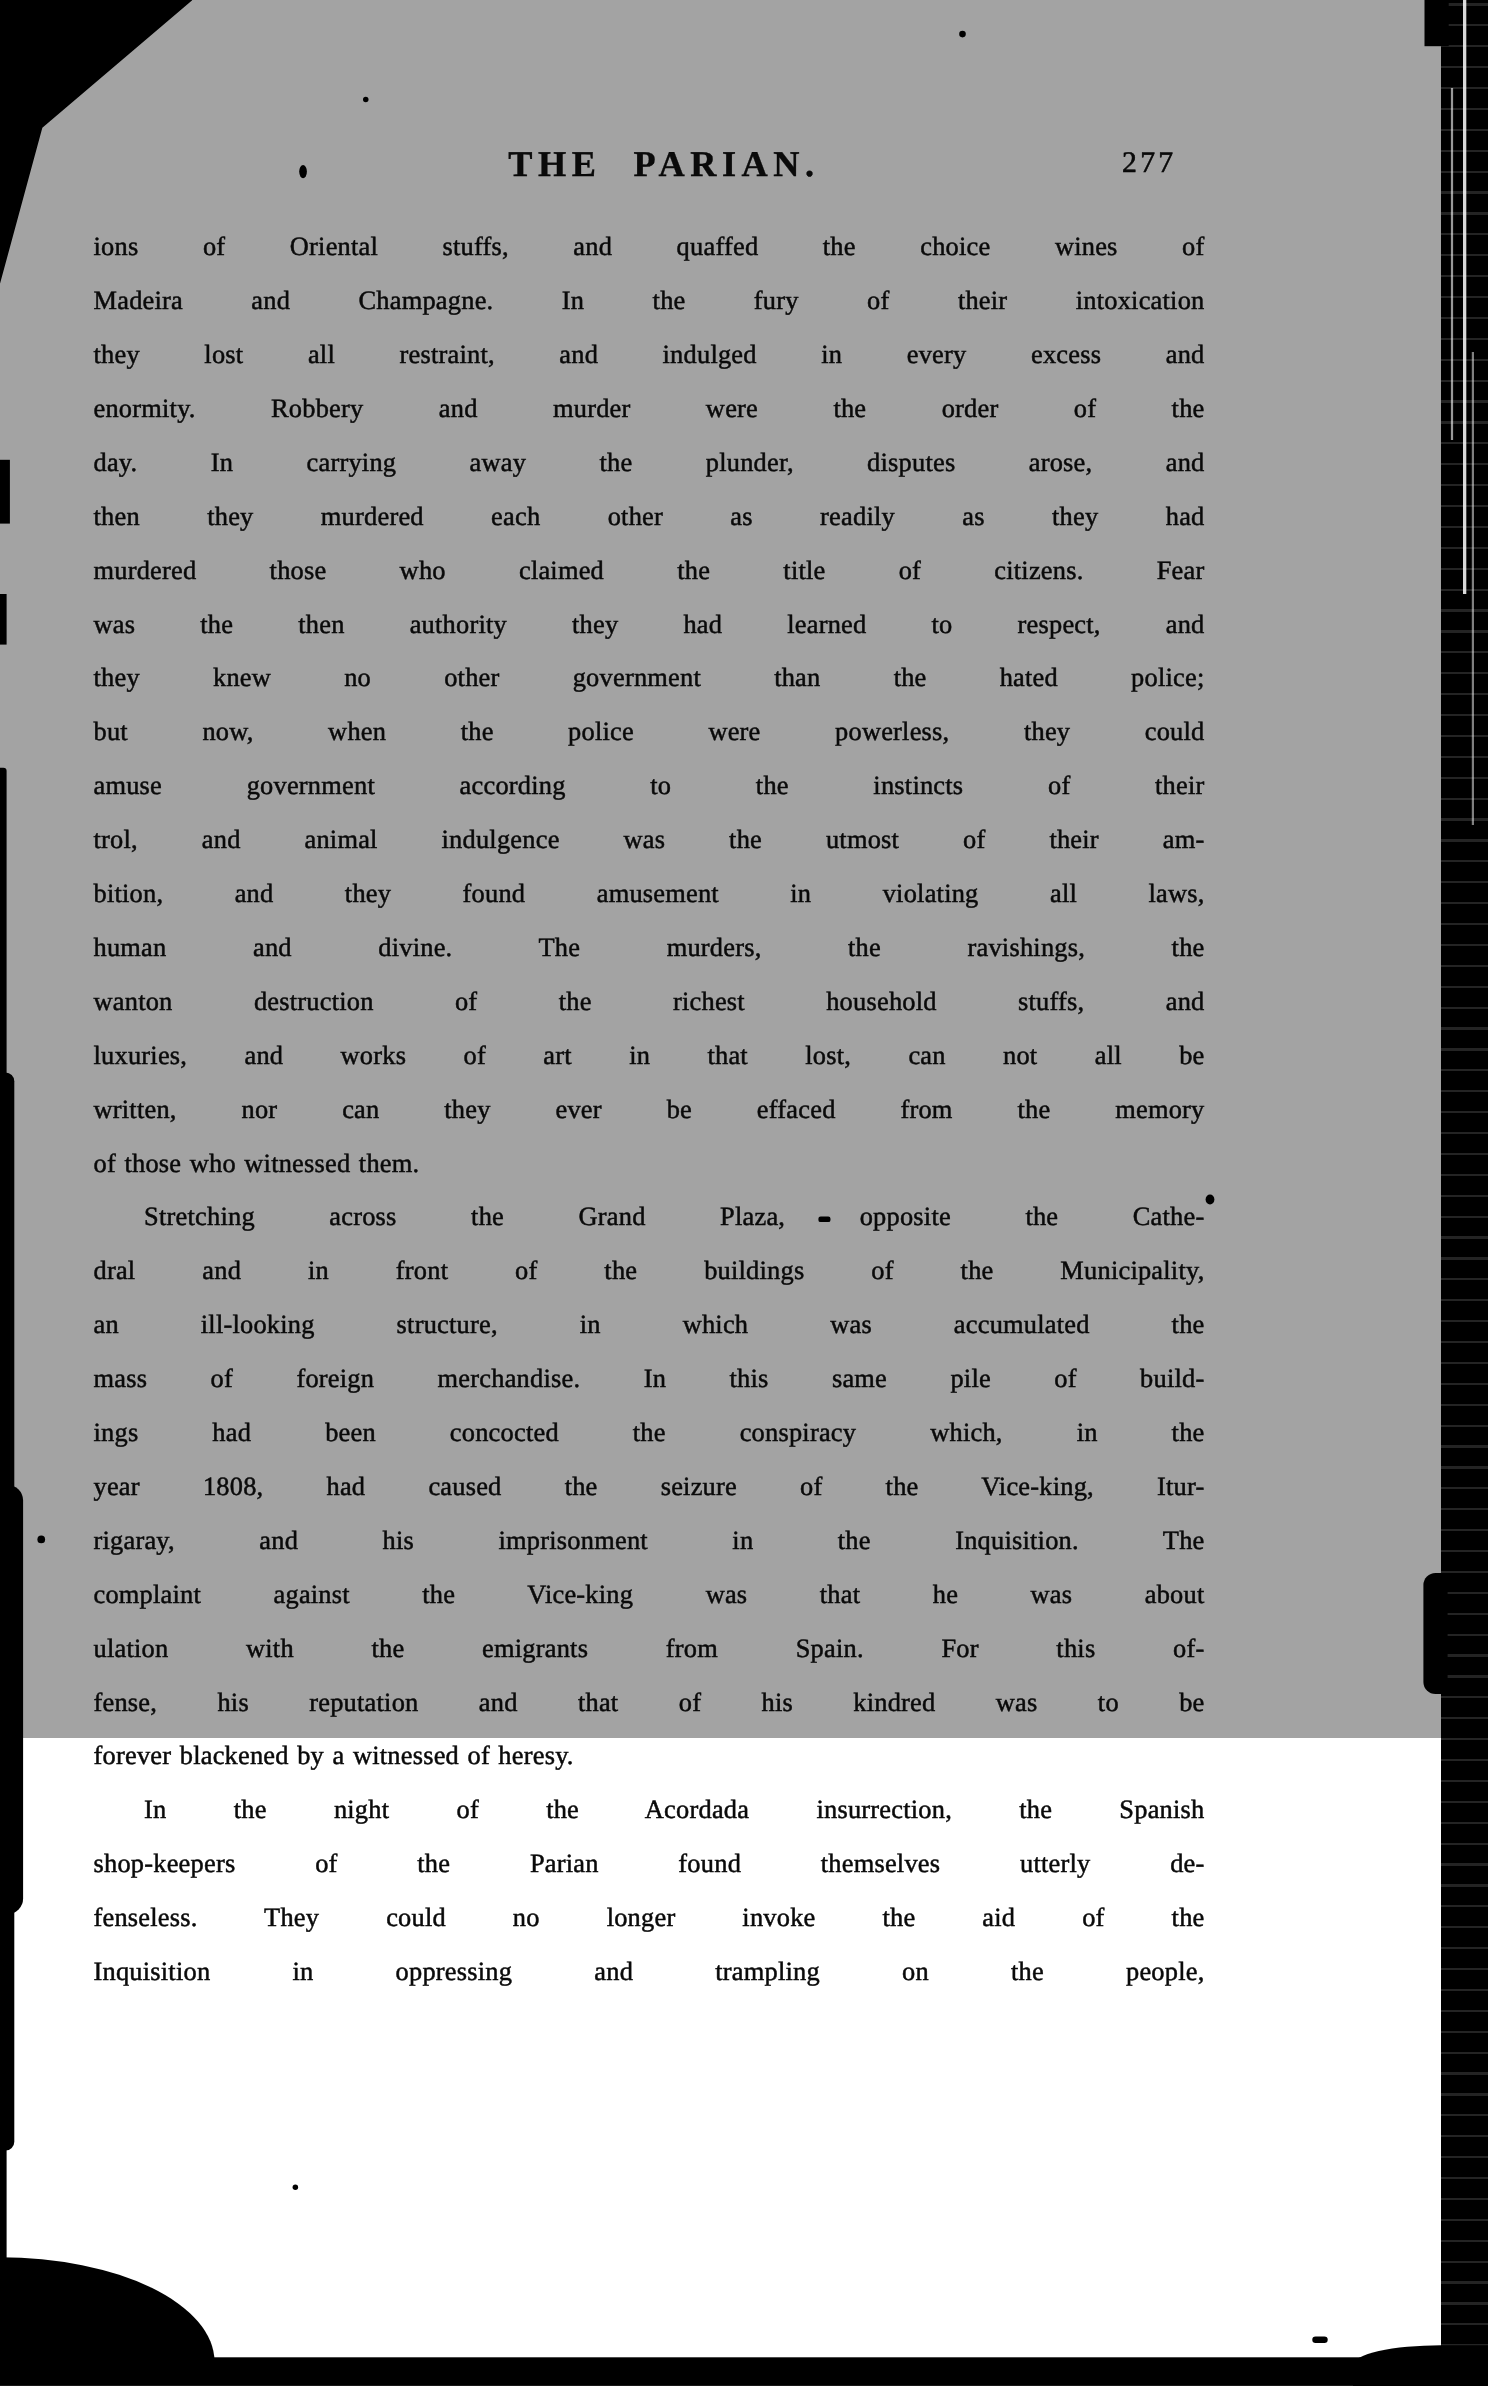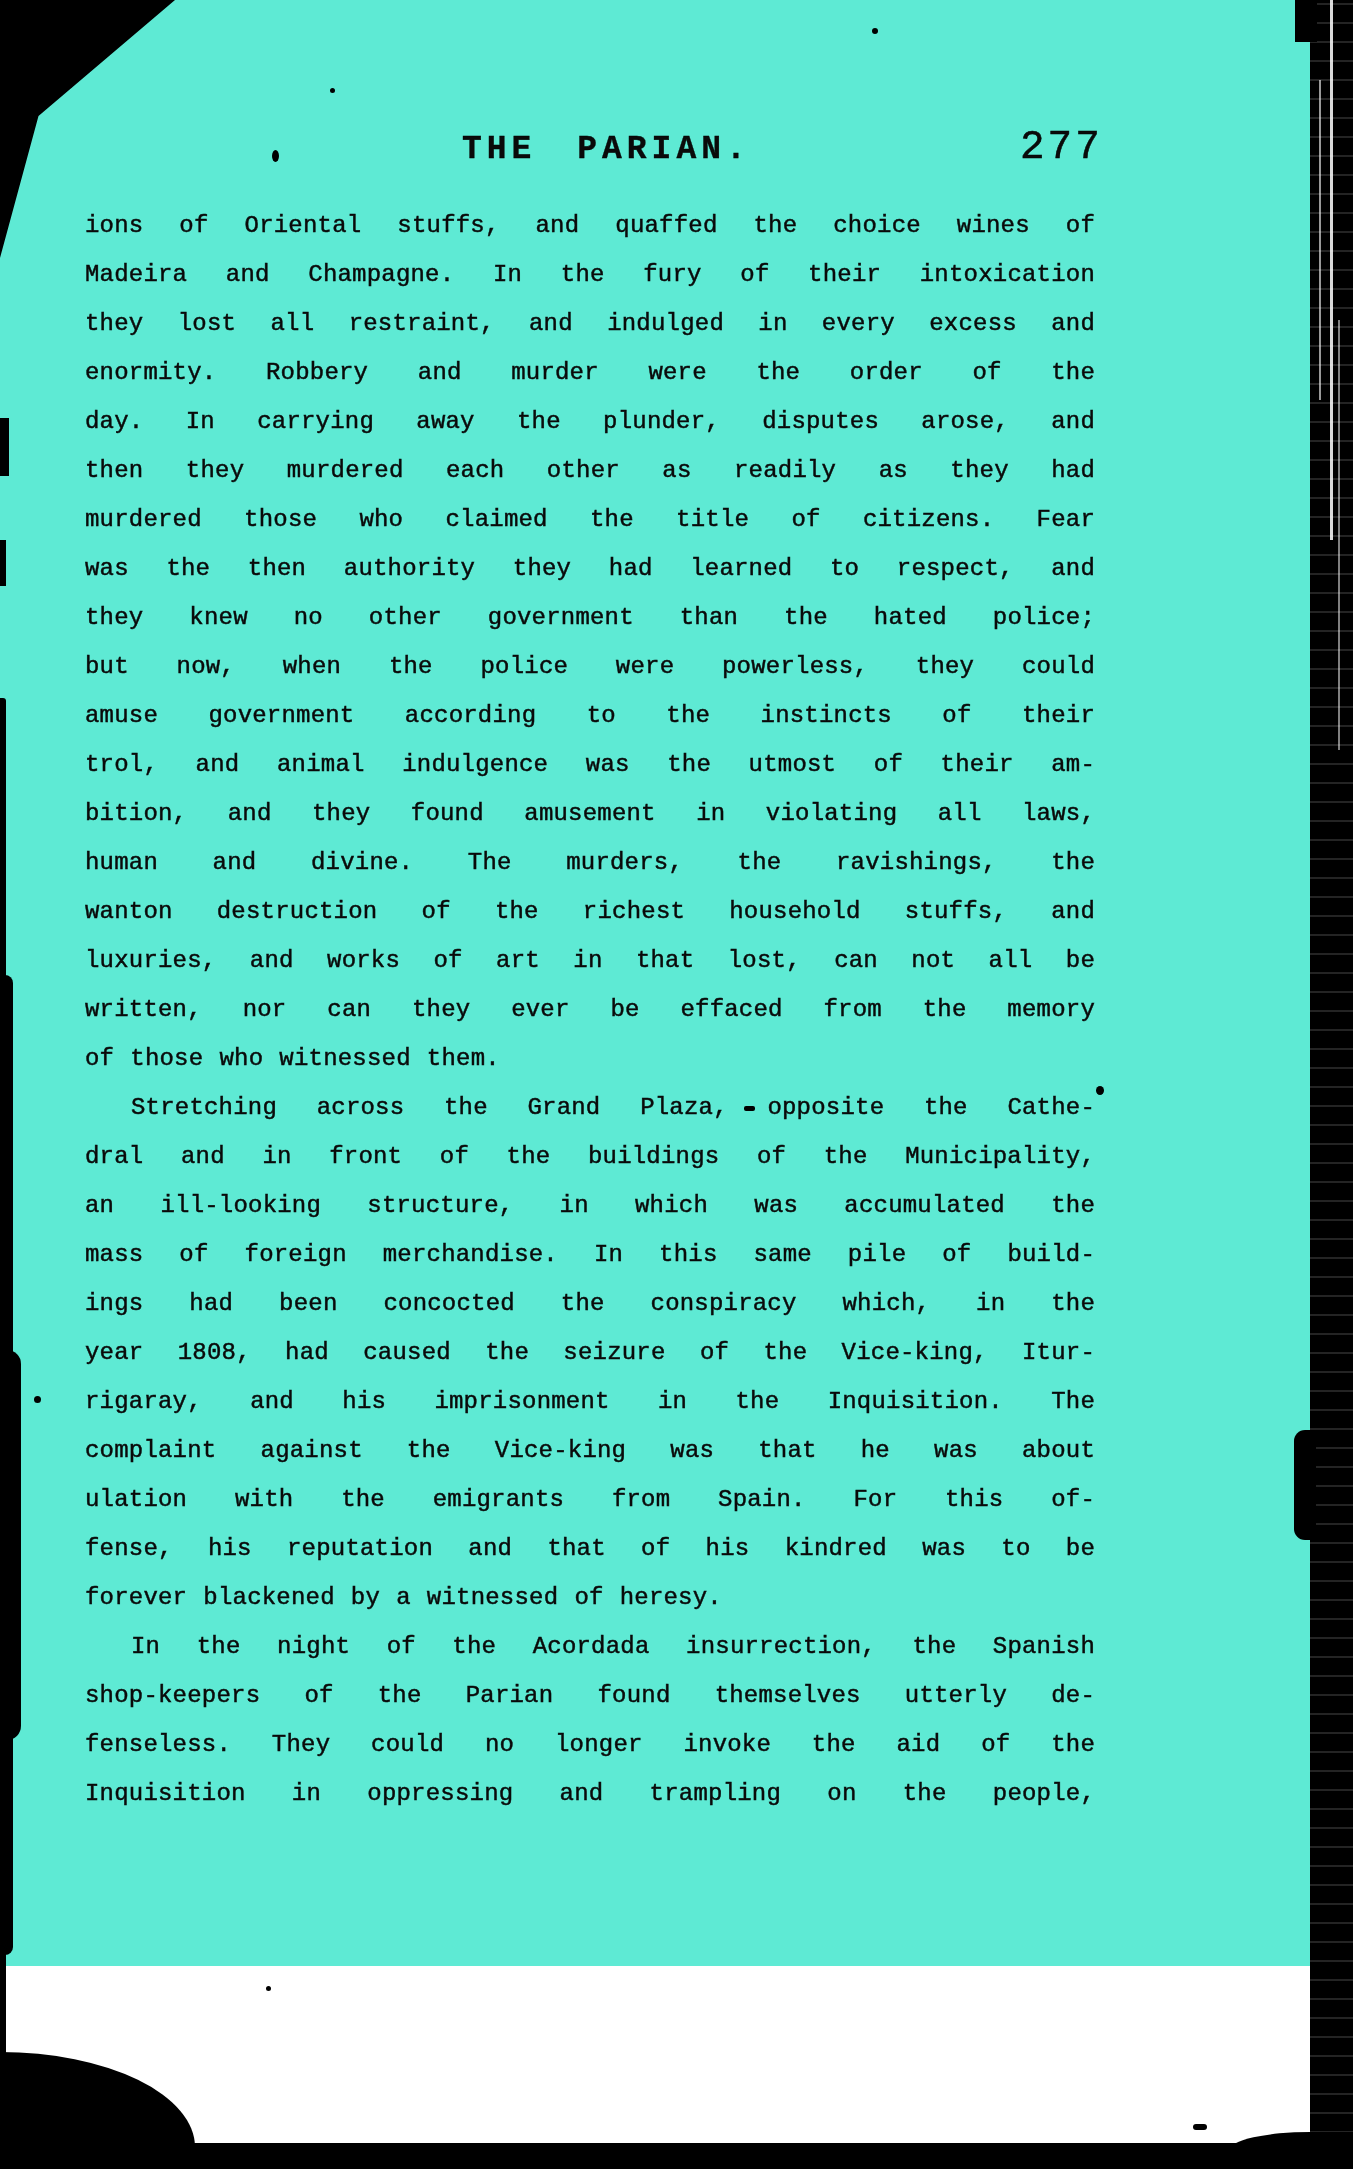--- a/index.html
+++ b/index.html
@@ -3,40 +3,40 @@
 <meta charset="utf-8">
 <style>
   html, body {
     margin: 0; padding: 0;
     width: 1353px; height: 2169px;
     background: #ffffff;
     overflow: hidden;
   }
   .page {
     position: relative;
-    width: 1353px; height: 1966px;
-    background: #5eead4;
-    font-family: Liberation Mono, monospace;
+    width: 1353px; height: 1580px;
+    background: #a3a3a3;
+    font-family: Liberation Serif, serif;
     color: #0a0a0a;
   }
   
   .running-head {
     position: absolute;
     left: 462px; top: 133px;
     font-size: 33px; line-height: 34px;
     font-weight: bold;
     letter-spacing: 5px;
     word-spacing: 16px;
     -webkit-text-stroke: 0.3px #000;
     white-space: nowrap;
   }
   .page-number {
     position: absolute;
     left: 1020px; top: 126px;
-    font-size: 41px; line-height: 42px;
+    font-size: 27px; line-height: 42px;
     letter-spacing: 3px;
     -webkit-text-stroke: 0.5px #000;
     white-space: nowrap;
   }
   
   .text-block {
     position: absolute;
     left: 85px; top: 201px;
     width: 1010px;
     font-size: 24px;

